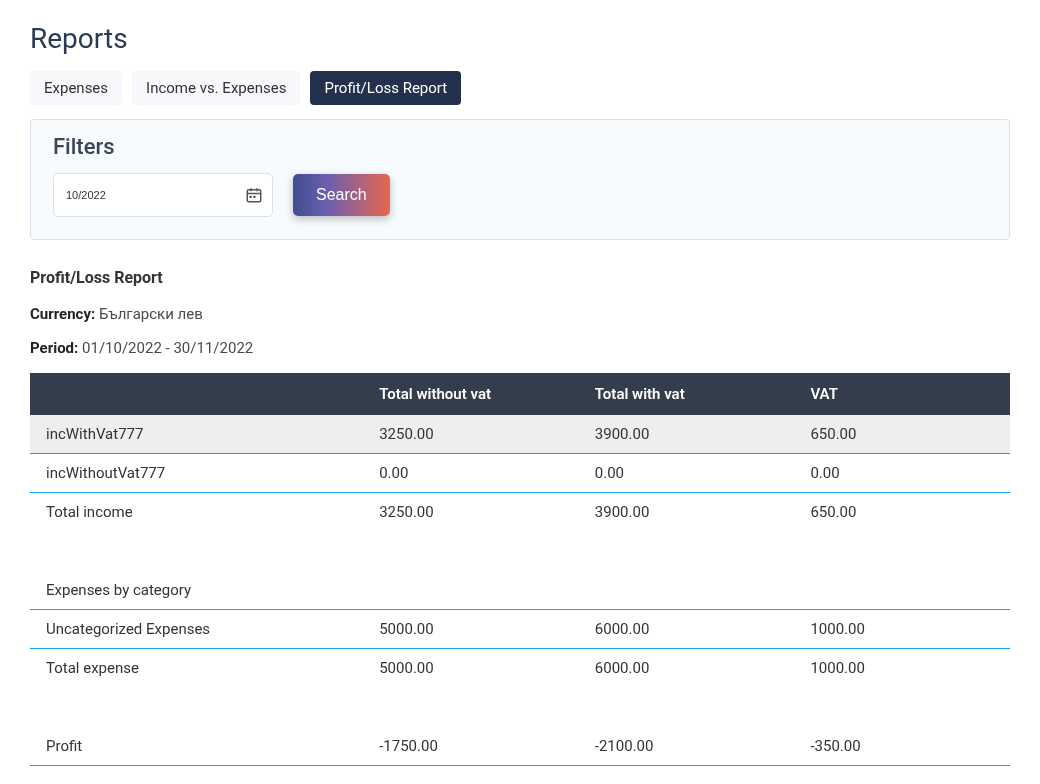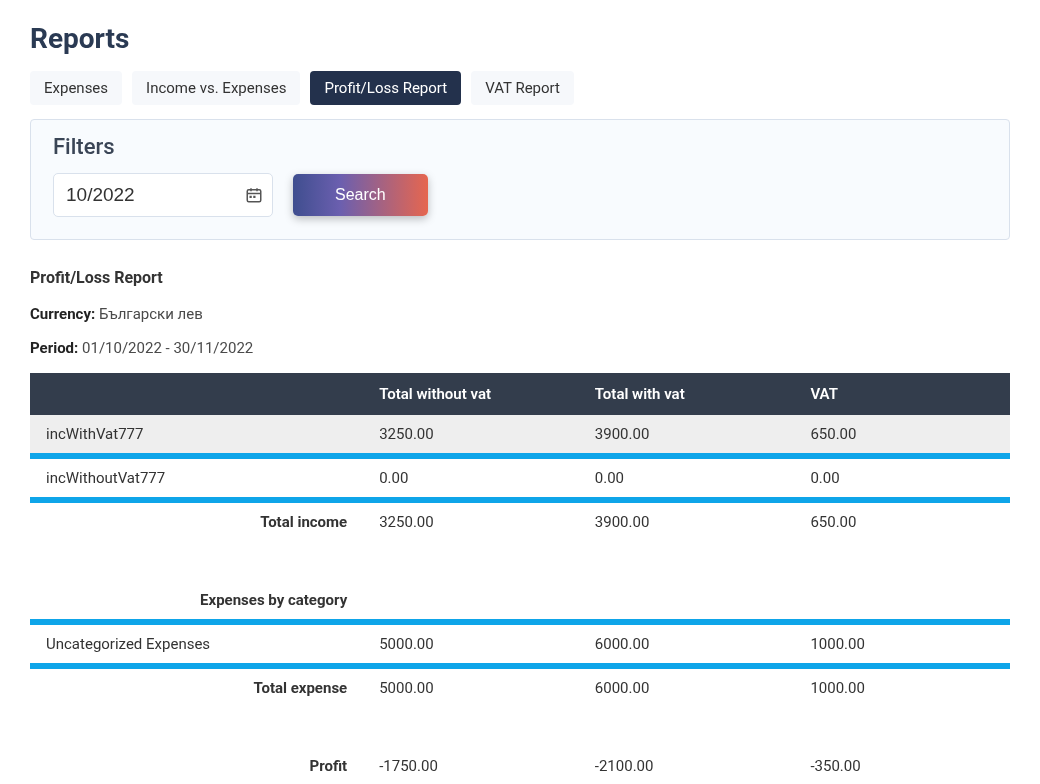--- a/index.html
+++ b/index.html
@@ -10,21 +10,21 @@
     background: #ffffff;
     color: #333;
     font-size: 15px;
   }
   .container {
     padding: 10px 30px 20px 30px;
     max-width: 1040px;
   }
   h1.page-title {
     font-size: 28px;
-    font-weight: 700;
+    font-weight: 400;
     color: #2a3a53;
     margin: 12px 0 16px 0;
   }
   .tabs {
     display: flex;
     gap: 10px;
     margin-bottom: 14px;
   }
   .tab {
     padding: 8px 14px;
@@ -58,38 +58,38 @@
     align-items: center;
   }
   .date-input {
     position: relative;
     width: 220px;
   }
   .date-input input {
     width: 100%;
     height: 44px;
     padding: 8px 40px 8px 12px;
-    font-size: 19px;
+    font-size: 11px;
     border: 1px solid #d9e1ec;
     border-radius: 5px;
     background: #fff;
     color: #333;
   }
   .date-input .cal-icon {
     position: absolute;
     right: 10px;
     top: 50%;
     transform: translateY(-50%);
     width: 18px;
     height: 18px;
     pointer-events: none;
   }
   .search-btn {
     height: 42px;
-    padding: 0 42px;
+    padding: 0 23px;
     border: none;
     border-radius: 5px;
     color: #fff;
     font-size: 16px;
     background: linear-gradient(90deg, #3f4e8f 0%, #6b5faf 35%, #e6664f 100%);
     cursor: pointer;
     box-shadow: 0 3px 8px rgba(0,0,0,0.25);
   }
   .report-title {
     font-size: 16px;
@@ -113,35 +113,34 @@
   }
   table.report thead th {
     background: #333d4c;
     color: #fff;
     text-align: left;
     font-weight: 600;
     padding: 12px 16px;
   }
   table.report td {
     padding: 10px 16px;
-    border-bottom: 6px solid #0ea5e9;
+    border-bottom: 1px solid #0ea5e9;
   }
   table.report tr.stripe td {
     background: #eeeeee;
   }
   table.report tr.no-border td {
     border-bottom: none;
   }
   table.report tr.spacer td {
     border-bottom: none;
     height: 40px;
   }
   table.report td.bold {
-    font-weight: 700;
-    text-align: right;
+    font-weight: 400;
   }
   .col-label { width: 34%; }
   .col-v { width: 22%; }
   .print-row {
     text-align: center;
     margin-top: 24px;
   }
   .print-btn {
     background: #e65c47;
     color: #fff;
@@ -156,21 +155,20 @@
 <body>
 
 <div class="container">
 
   <h1 class="page-title">Reports</h1>
 
   <div class="tabs">
     <div class="tab">Expenses</div>
     <div class="tab">Income vs. Expenses</div>
     <div class="tab active">Profit/Loss Report</div>
-    <div class="tab">VAT Report</div>
   </div>
 
   <div class="filters-panel">
     <div class="filters-title">Filters</div>
     <div class="filters-row">
       <div class="date-input">
         <input type="text" value="10/2022" style="">
         <span class="cal-icon">
           <svg viewBox="0 0 24 24" width="18" height="18" fill="none" stroke="#555" stroke-width="2">
             <rect x="3" y="5" width="18" height="16" rx="2"></rect>

